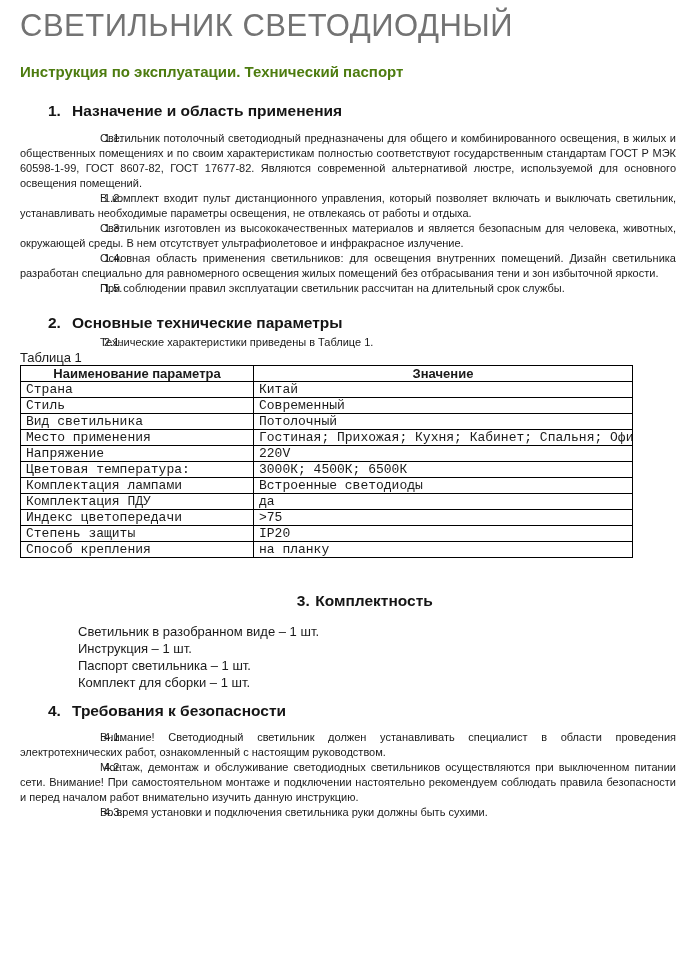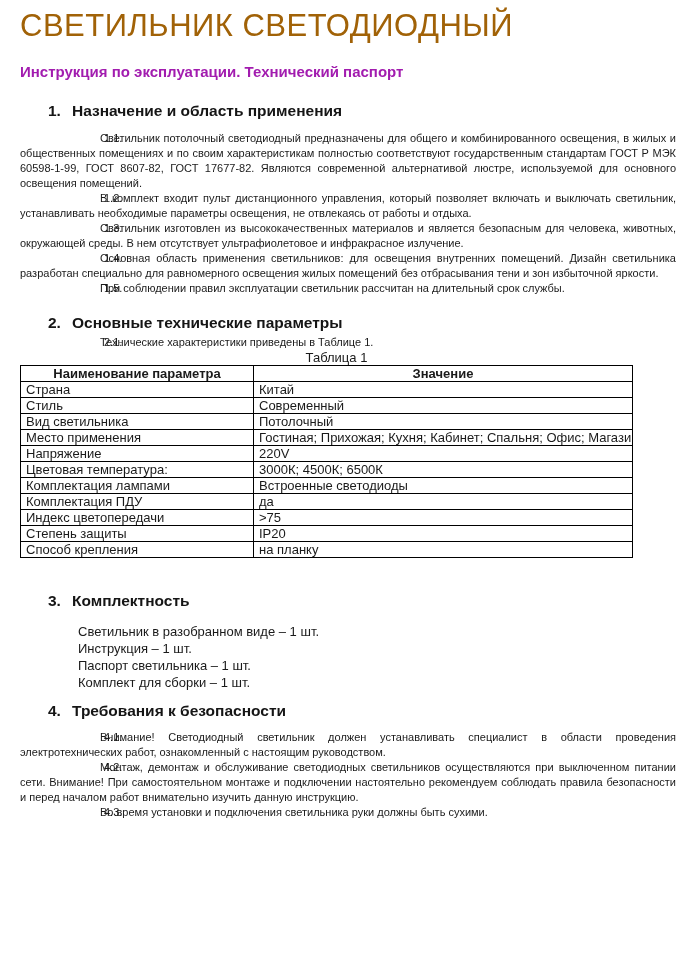--- a/index.html
+++ b/index.html
@@ -8,63 +8,63 @@
     width: 687px; height: 970px;
     background: #ffffff;
     color: #1a1a1a;
     font-family: "Liberation Sans", sans-serif;
     overflow: hidden;
   }
   .page { width: 687px; height: 970px; padding: 4px 11px 0 20px; }
 
   .doc-title {
     font-size: 31px; font-weight: 400; letter-spacing: 0.5px;
-    line-height: 36px; margin: 4px 0 0 0; color: #a16207;
+    line-height: 36px; margin: 4px 0 0 0; color: #737373;
   }
   .doc-subtitle {
     font-size: 15px; font-weight: 700; line-height: 18px;
-    margin: 19px 0 0 0; color: #a21caf;
+    margin: 19px 0 0 0; color: #4d7c0f;
   }
 
   .sec-head {
     font-size: 15.5px; font-weight: 700; line-height: 19px; color: #151515;
     padding-left: 28px;
   }
   .sec-head .sec-num { display: inline-block; width: 24px; text-indent: 0; }
   .sec-head-1 { margin-top: 20px; }
   .sec-head-2 { margin-top: 17px; }
-  .sec-head-3 { margin-top: 33px; }
+  .sec-head-3 { margin-top: 33px; text-align: center; }
   .sec-head-4 { margin-top: 10px; }
 
   .para-block-1 { margin-top: 11px; }
   .para-block-2 { margin-top: 3px; }
   .para-block-4 { margin-top: 10px; }
 
   p.para {
     font-size: 11px; line-height: 15px; margin: 0;
     text-align: justify; text-indent: 42px;
     width: 656px;
   }
   .pnum { display: inline-block; width: 38px; }
 
   .tbl-caption {
-    width: 633px; text-align: center;
+    width: 633px; text-align: left;
     font-size: 13px; line-height: 14px; margin-top: 1px;
   }
   table.specs {
     border-collapse: collapse; table-layout: fixed;
     width: 613px; margin-top: 0;
   }
   table.specs th, table.specs td {
     border: 1px solid #000;
     font-size: 13px; line-height: 15px; height: 15px;
     padding: 0 5px; overflow: hidden; white-space: nowrap;
   }
   table.specs th { font-weight: 700; text-align: center; }
-  table.specs td { text-align: left; font-weight: 400; }
+  table.specs td { text-align: left; font-weight: 400; font-family: Liberation Mono, monospace; }
   .col-name { width: 233px; }
 
   .kit-list { margin-top: 13px; padding-left: 58px; }
   .kit-item { font-size: 13px; line-height: 17px; }
 </style>
 </head>
 <body>
 
 <div class="page">
 

